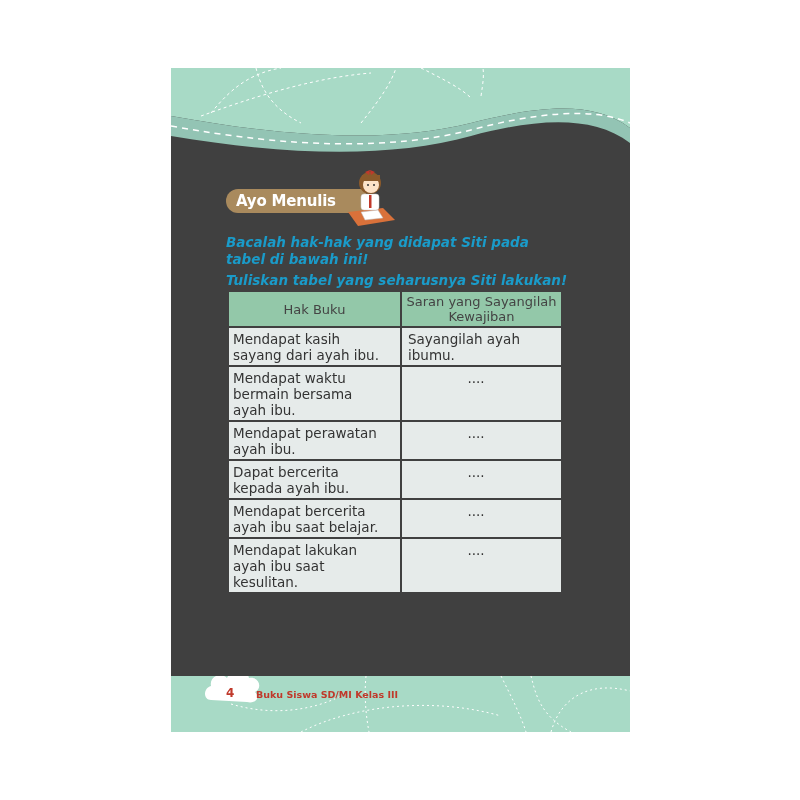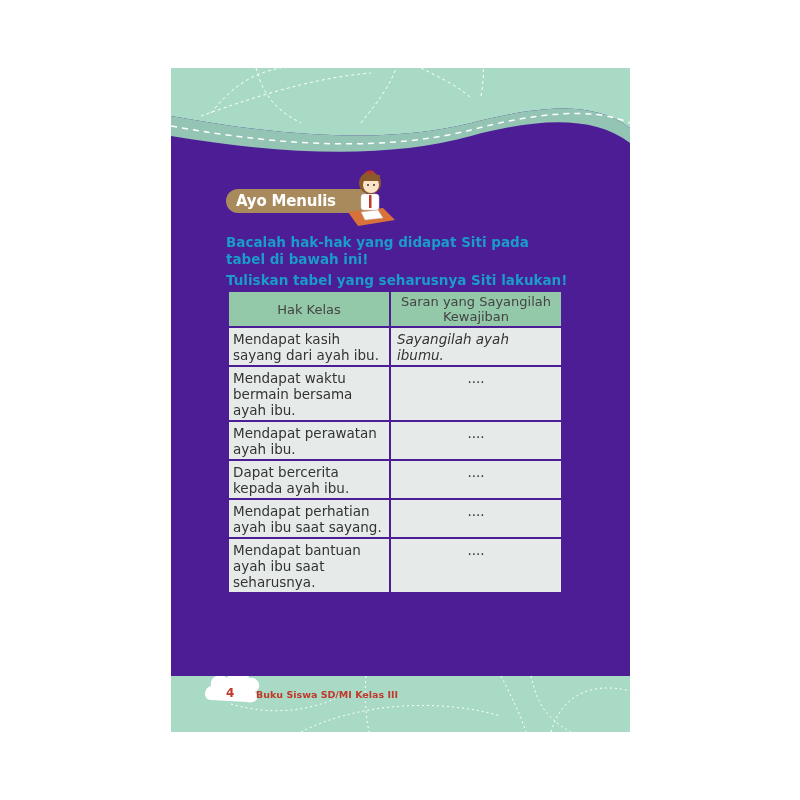--- a/index.html
+++ b/index.html
@@ -3,48 +3,49 @@
   <meta charset="utf-8">
   <style>
     html, body { margin: 0; padding: 0; }
     body {
       width: 800px; height: 800px; background: #ffffff;
       position: relative; overflow: hidden;
       font-family: "DejaVu Sans", sans-serif;
     }
     .page {
       position: absolute; left: 171px; top: 68px; width: 459px; height: 664px;
-      background: #4c1d95;
+      background: #404040;
     }
     .header-band { position: absolute; left: 0; top: 0; width: 459px; height: 110px; }
     .mascot { position: absolute; left: 172px; top: 100px; width: 55px; height: 62px; }
     .section-tag {
       position: absolute; left: 55px; top: 121px; width: 140px; height: 24px;
       background: #a98a5d; border-radius: 12px 2px 2px 12px;
       color: #ffffff; font-size: 15px; font-weight: bold; line-height: 24px;
       padding-left: 10px; box-sizing: border-box; letter-spacing: -0.2px;
     }
     .instructions {
       position: absolute; left: 55px; top: 166px; width: 345px;
       color: #1a9bc9; font-weight: bold; font-size: 13.5px; line-height: 17px;
+      font-style: italic;
     }
     .instructions p { margin: 0 0 4px 0; }
     .table-wrap { position: absolute; left: 56px; top: 222px; width: 336px; }
     table { border-collapse: separate; border-spacing: 2px; width: 100%; }
     th {
       background: #93c8a9; color: #444; font-weight: normal; font-size: 13px;
       line-height: 15px; height: 30px; padding: 2px 4px; vertical-align: middle;
     }
     td {
       background: #e6ebea; color: #333; font-size: 13.5px; line-height: 16px;
-      padding: 3px 4px 2px 4px; vertical-align: top;
+      padding: 3px 15px 2px 4px; vertical-align: top;
     }
     td.c1 { width: 152px; }
     td.c2 { text-align: center; }
-    td.c2.filled { text-align: left; padding-left: 6px; font-style: italic; }
+    td.c2.filled { text-align: left; padding-left: 6px; }
     tr.last td { height: 45px; }
     .footer {
       position: absolute; left: 0; top: 608px; width: 459px; height: 56px;
       background: #a8dac6; overflow: hidden;
     }
     .cloud { position: absolute; left: 32px; top: -12px; width: 60px; height: 40px; }
     .page-number {
       position: absolute; left: 55px; top: 10px; color: #c0392b;
       font-weight: bold; font-size: 12px;
     }
@@ -87,21 +88,21 @@
 
   <div class="instructions">
     <p>Bacalah hak-hak yang didapat Siti pada tabel di bawah ini!</p>
     <p>Tuliskan tabel yang seharusnya Siti lakukan!</p>
   </div>
 
   <div class="table-wrap">
     <table>
       <thead>
         <tr>
-          <th>Hak Kelas</th>
+          <th>Hak Buku</th>
           <th>Saran yang Sayangilah Kewajiban</th>
         </tr>
       </thead>
       <tbody>
         <tr>
           <td class="c1">Mendapat kasih sayang dari ayah ibu.</td>
           <td class="c2 filled">Sayangilah ayah ibumu.</td>
         </tr>
         <tr>
           <td class="c1">Mendapat waktu bermain bersama ayah ibu.</td>
@@ -109,25 +110,25 @@
         </tr>
         <tr>
           <td class="c1">Mendapat perawatan ayah ibu.</td>
           <td class="c2">....</td>
         </tr>
         <tr>
           <td class="c1">Dapat bercerita kepada ayah ibu.</td>
           <td class="c2">....</td>
         </tr>
         <tr>
-          <td class="c1">Mendapat perhatian ayah ibu saat sayang.</td>
+          <td class="c1">Mendapat bercerita ayah ibu saat belajar.</td>
           <td class="c2">....</td>
         </tr>
         <tr class="last">
-          <td class="c1">Mendapat bantuan ayah ibu saat seharusnya.</td>
+          <td class="c1">Mendapat lakukan ayah ibu saat kesulitan.</td>
           <td class="c2">....</td>
         </tr>
       </tbody>
     </table>
   </div>
 
   <div class="footer">
     <svg style="position:absolute;left:0;top:0" width="459" height="56" viewBox="0 0 459 56">
       <path d="M60 28 C100 40 140 35 170 20" fill="none" stroke="#ffffff" stroke-width="1" stroke-dasharray="2 3"></path>
       <path d="M130 56 C180 30 260 20 330 40" fill="none" stroke="#ffffff" stroke-width="1" stroke-dasharray="2 3"></path>

